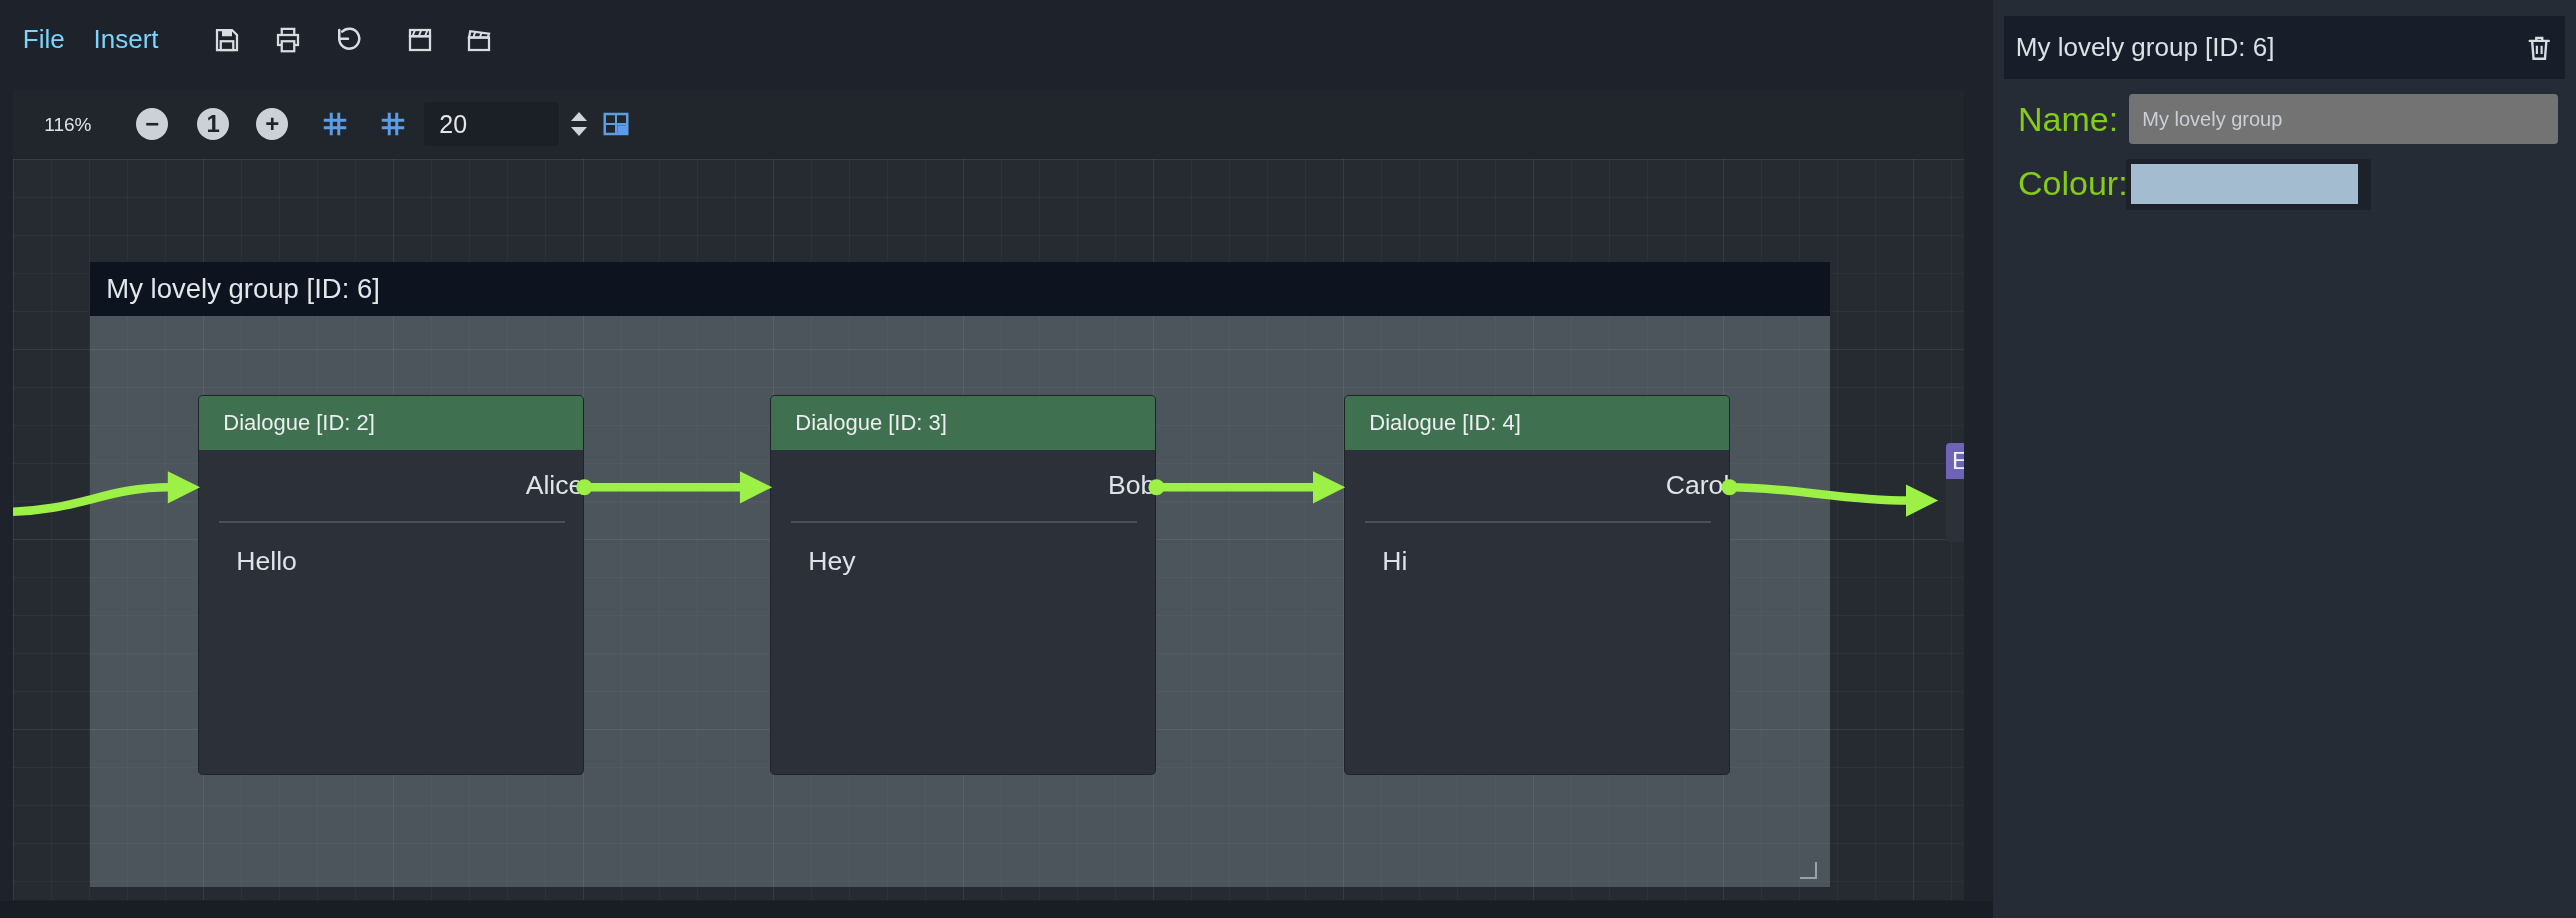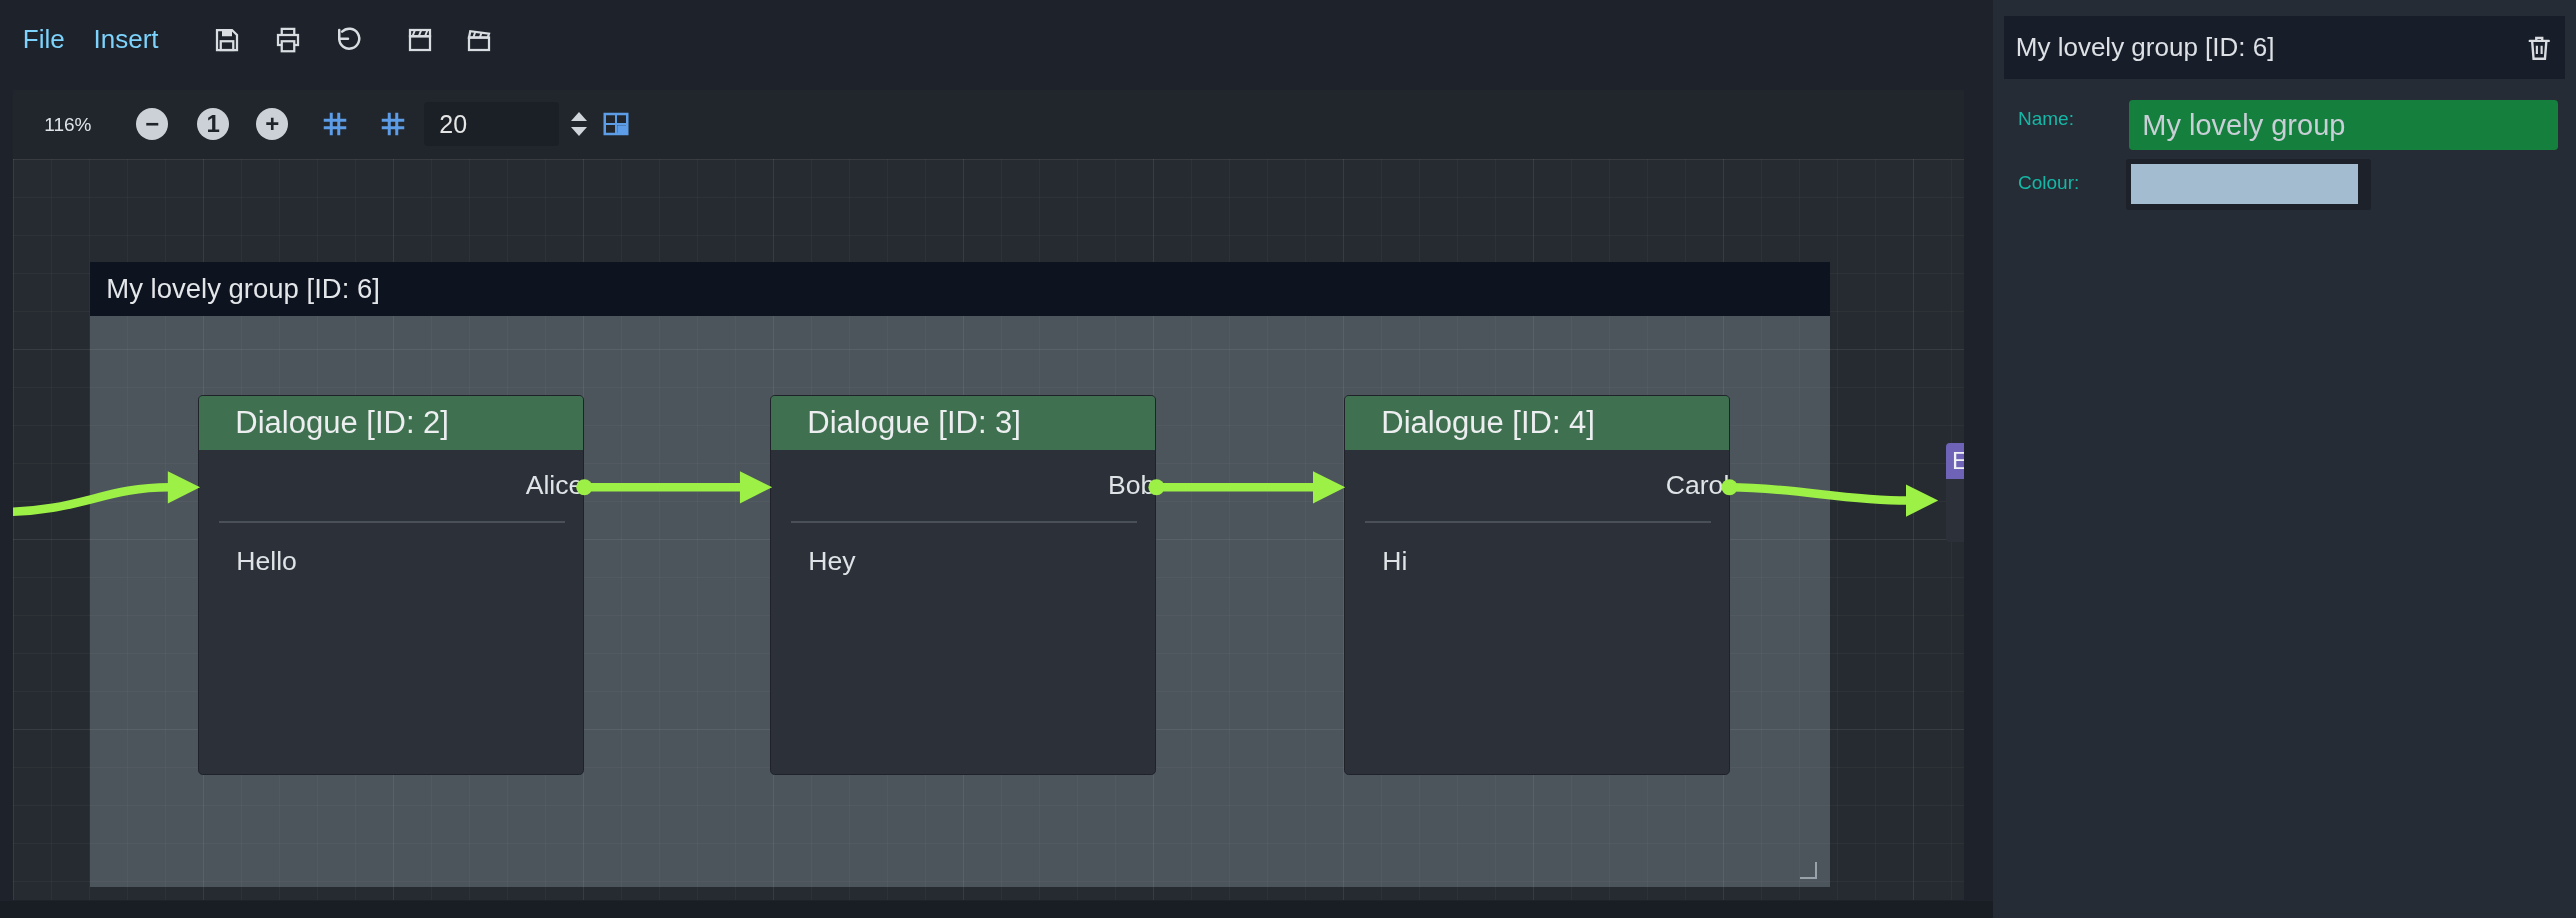--- a/index.html
+++ b/index.html
@@ -32,42 +32,42 @@
     background-size:190px 190px,190px 190px,38px 38px,38px 38px;}
 
   
   .group-node{position:absolute;left:77px;top:103px;width:1740px;height:625px;z-index:1;}
   .group-title{height:54px;background:#0e1320;color:#e4e7ea;font-size:27.5px;line-height:54px;padding-left:16px;}
   .group-body{position:absolute;left:0;top:54px;right:0;bottom:0;background:rgba(170,181,191,0.30);}
   .group-resize{position:absolute;right:13.3px;bottom:7.6px;width:15px;height:15px;border-right:2.8px solid #99a2aa;border-bottom:2.8px solid #99a2aa;}
 
   
   .dnode{position:absolute;top:236px;width:386px;height:380px;background:#2c3139;border:0.9px solid #1f2329;border-radius:4.7px;box-sizing:border-box;z-index:2;}
-  .dnode-header{height:54px;background:#3f7150;border-radius:3.8px 3.8px 0 0;color:#eceef0;font-size:31px;line-height:54px;padding-left:36px;}
+  .dnode-header{height:54px;background:#3f7150;border-radius:3.8px 3.8px 0 0;color:#eceef0;font-size:22px;line-height:54px;padding-left:24px;}
   .dnode-speaker{height:71px;line-height:71px;padding-left:37px;color:#dfe3e7;font-size:26.6px;text-align:right;}
   .dnode-sep{height:1.9px;background:#4a5057;margin:0 18px 0 20px;}
   .dnode-text{height:76px;line-height:76px;padding-left:37px;color:#dfe3e7;font-size:26.6px;}
 
   
   .end-node{position:absolute;left:1933px;top:284px;width:38px;height:99px;z-index:2;border-radius:3.8px 0 0 3.8px;overflow:hidden;}
   .end-node-header{height:36px;background:#6f63b8;color:#f0f1f4;font-size:24px;line-height:36px;padding-left:5.7px;}
   .end-node-body{height:63px;background:#2c3139;}
 
   
   .wires{position:absolute;left:0;top:0;width:1951px;height:741px;z-index:3;pointer-events:none;overflow:visible;}
 
   
   .vstrip{position:absolute;left:1965px;top:0;width:28.5px;height:919px;background:#1d222b;}
   .bottom-strip{position:absolute;left:0;top:901px;width:1993px;height:18px;background:#191e25;}
   .inspector{position:absolute;left:1993px;top:0;width:583px;height:919px;background:#262c35;}
   .insp-header{position:absolute;left:11.4px;top:16px;right:11.4px;height:63px;background:#181e29;display:flex;align-items:center;}
   .insp-title{color:#dde1e6;font-size:26px;padding-left:11.4px;flex:1;}
   .trash-btn{background:none;border:none;padding:0 11.4px 0 0;display:flex;align-items:center;}
-  .insp-label{position:absolute;left:25px;color:#14b8a6;font-size:19px;line-height:50px;height:50px;}
-  .name-input{position:absolute;left:136px;top:100px;width:429px;height:50px;background:#15803d;border:none;border-radius:3.8px;color:#c9cfd6;font-size:29px;padding:0 13.3px;box-sizing:border-box;font-family:"Liberation Sans",sans-serif;}
+  .insp-label{position:absolute;left:25px;color:#84cc16;font-size:34px;line-height:50px;height:50px;}
+  .name-input{position:absolute;left:136px;top:94px;width:429px;height:50px;background:#737373;border:none;border-radius:3.8px;color:#c9cfd6;font-size:20px;padding:0 13.3px;box-sizing:border-box;font-family:"Liberation Sans",sans-serif;}
   .color-btn{position:absolute;left:133px;top:159px;width:245px;height:51px;background:#1d2129;border:none;border-radius:2.8px;padding:4.7px 13.3px 5.7px 4.7px;box-sizing:border-box;display:block;}
   .color-swatch{width:100%;height:100%;background:#a4bcd0;}
 </style>
 </head>
 <body>
 
 <div class="app">
 
   <div class="menubar">
     <div class="menu-item" style="left:13.3px;">File</div>

